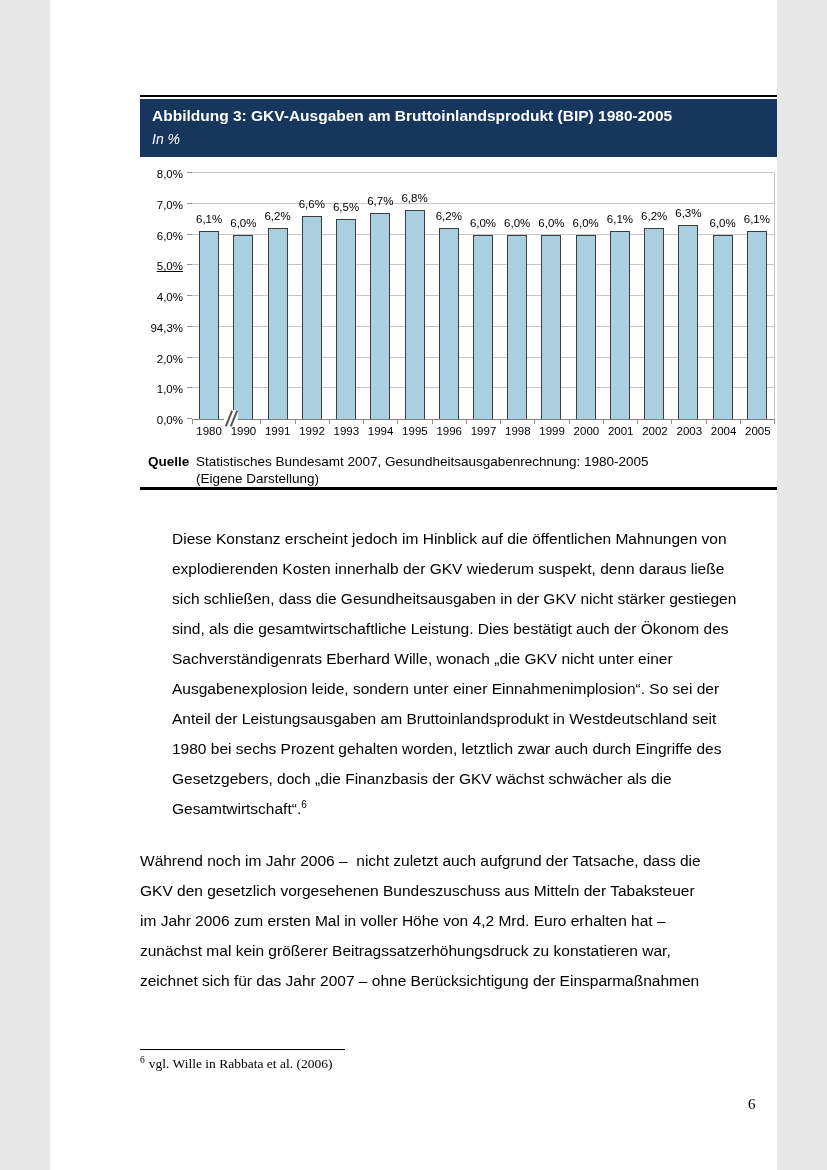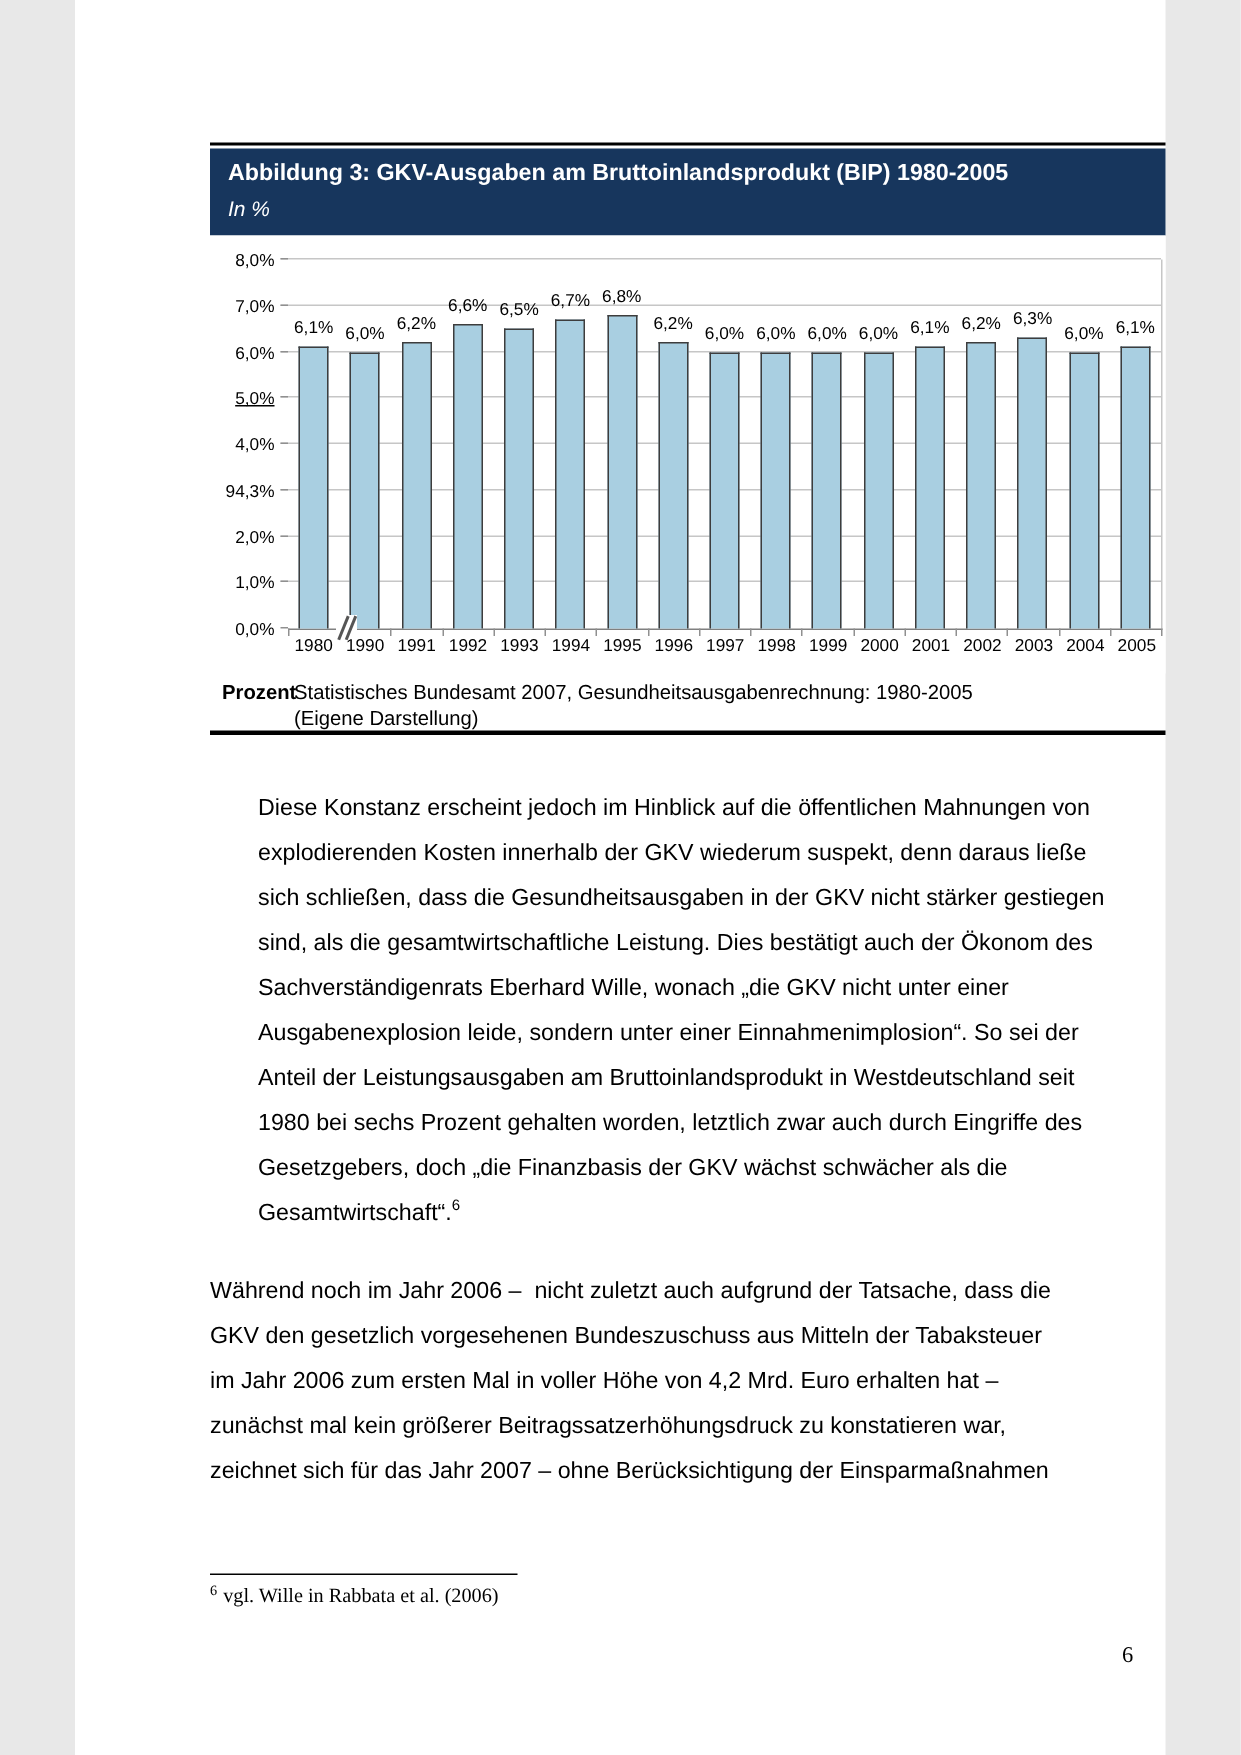--- a/index.html
+++ b/index.html
@@ -208,21 +208,21 @@
             <div class="xlabel">2000</div>
             <div class="xlabel">2001</div>
             <div class="xlabel">2002</div>
             <div class="xlabel">2003</div>
             <div class="xlabel">2004</div>
             <div class="xlabel">2005</div>
           </div>
       </div>
 
       <div class="source">
-        <span class="source-label">Prozent</span>
+        <span class="source-label">Quelle</span>
         <span class="source-text">
           <span>Statistisches Bundesamt 2007, Gesundheitsausgabenrechnung: 1980-2005</span><br>
           <span>(Eigene Darstellung)</span>
         </span>
       </div>
     </div>
 
     <div class="para para1">
       <div>
           <div class="line">Diese Konstanz erscheint jedoch im Hinblick auf die öffentlichen Mahnungen von</div>

